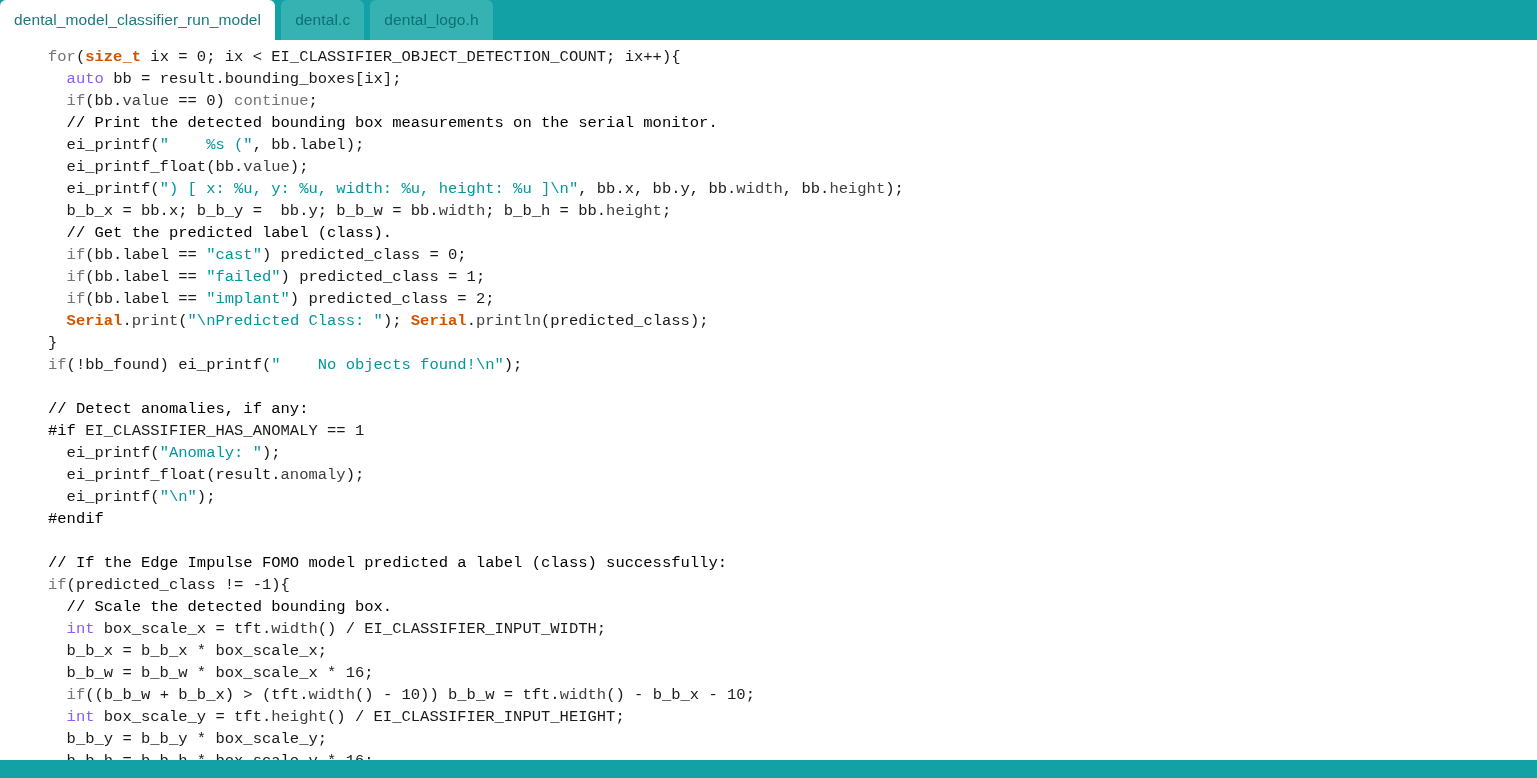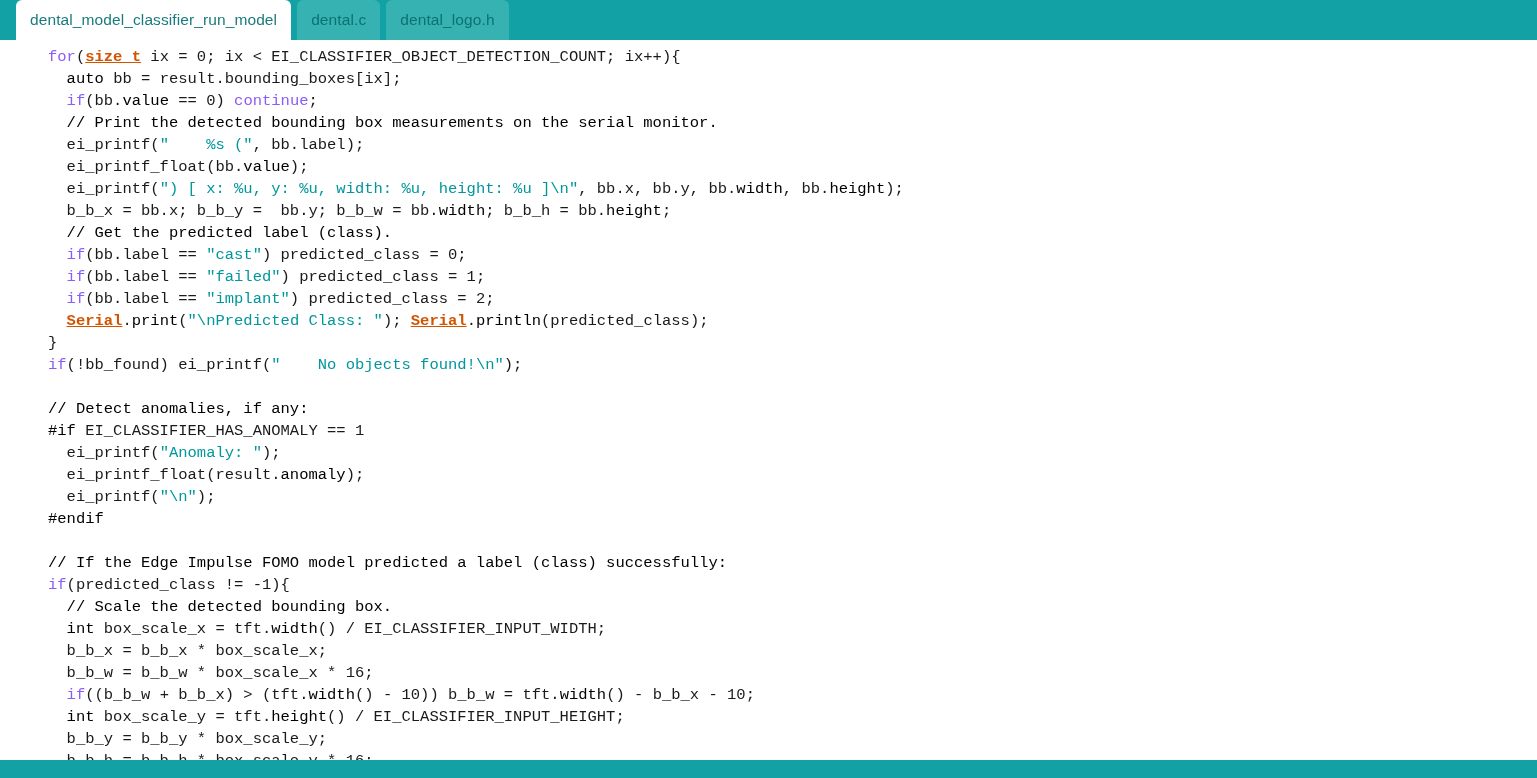--- a/index.html
+++ b/index.html
@@ -26,21 +26,20 @@
   }
 
   
   .tab-bar {
     position: relative;
     height: 40px;
     min-height: 40px;
     background: #12a1a4;
     display: flex;
     align-items: flex-end;
-    padding-left: 16px;
     box-sizing: border-box;
   }
   .tab {
     position: relative;
     height: 36px;
     display: flex;
     align-items: center;
     justify-content: center;
     padding: 0 14px;
     margin-right: 6px;
@@ -86,25 +85,25 @@
     tab-size: 2;
   }
   .code .line {
     display: block;
     height: 22px;
     padding-left: 48px;
     white-space: pre;
   }
 
   
-  .t-kw      { color: #8b5cf6; }                  
+  .t-kw      { color: #737373; }                  
   .t-pre     { color: #000000; }                  
-  .t-type    { color: #000000; }                  
-  .t-builtb  { color: #d35400; font-weight: bold; text-decoration: underline;}
-  .t-fn      { color: #000000; }                  
+  .t-type    { color: #8b5cf6; }                  
+  .t-builtb  { color: #d35400; font-weight: bold;}
+  .t-fn      { color: #404040; }                  
   .t-str     { color: #00979c; }                  
   .t-com     { color: #000000; }
 
   
   .status-bar {
     height: 18px;
     min-height: 18px;
     background: #12a1a4;
     width: 100%;
   }

